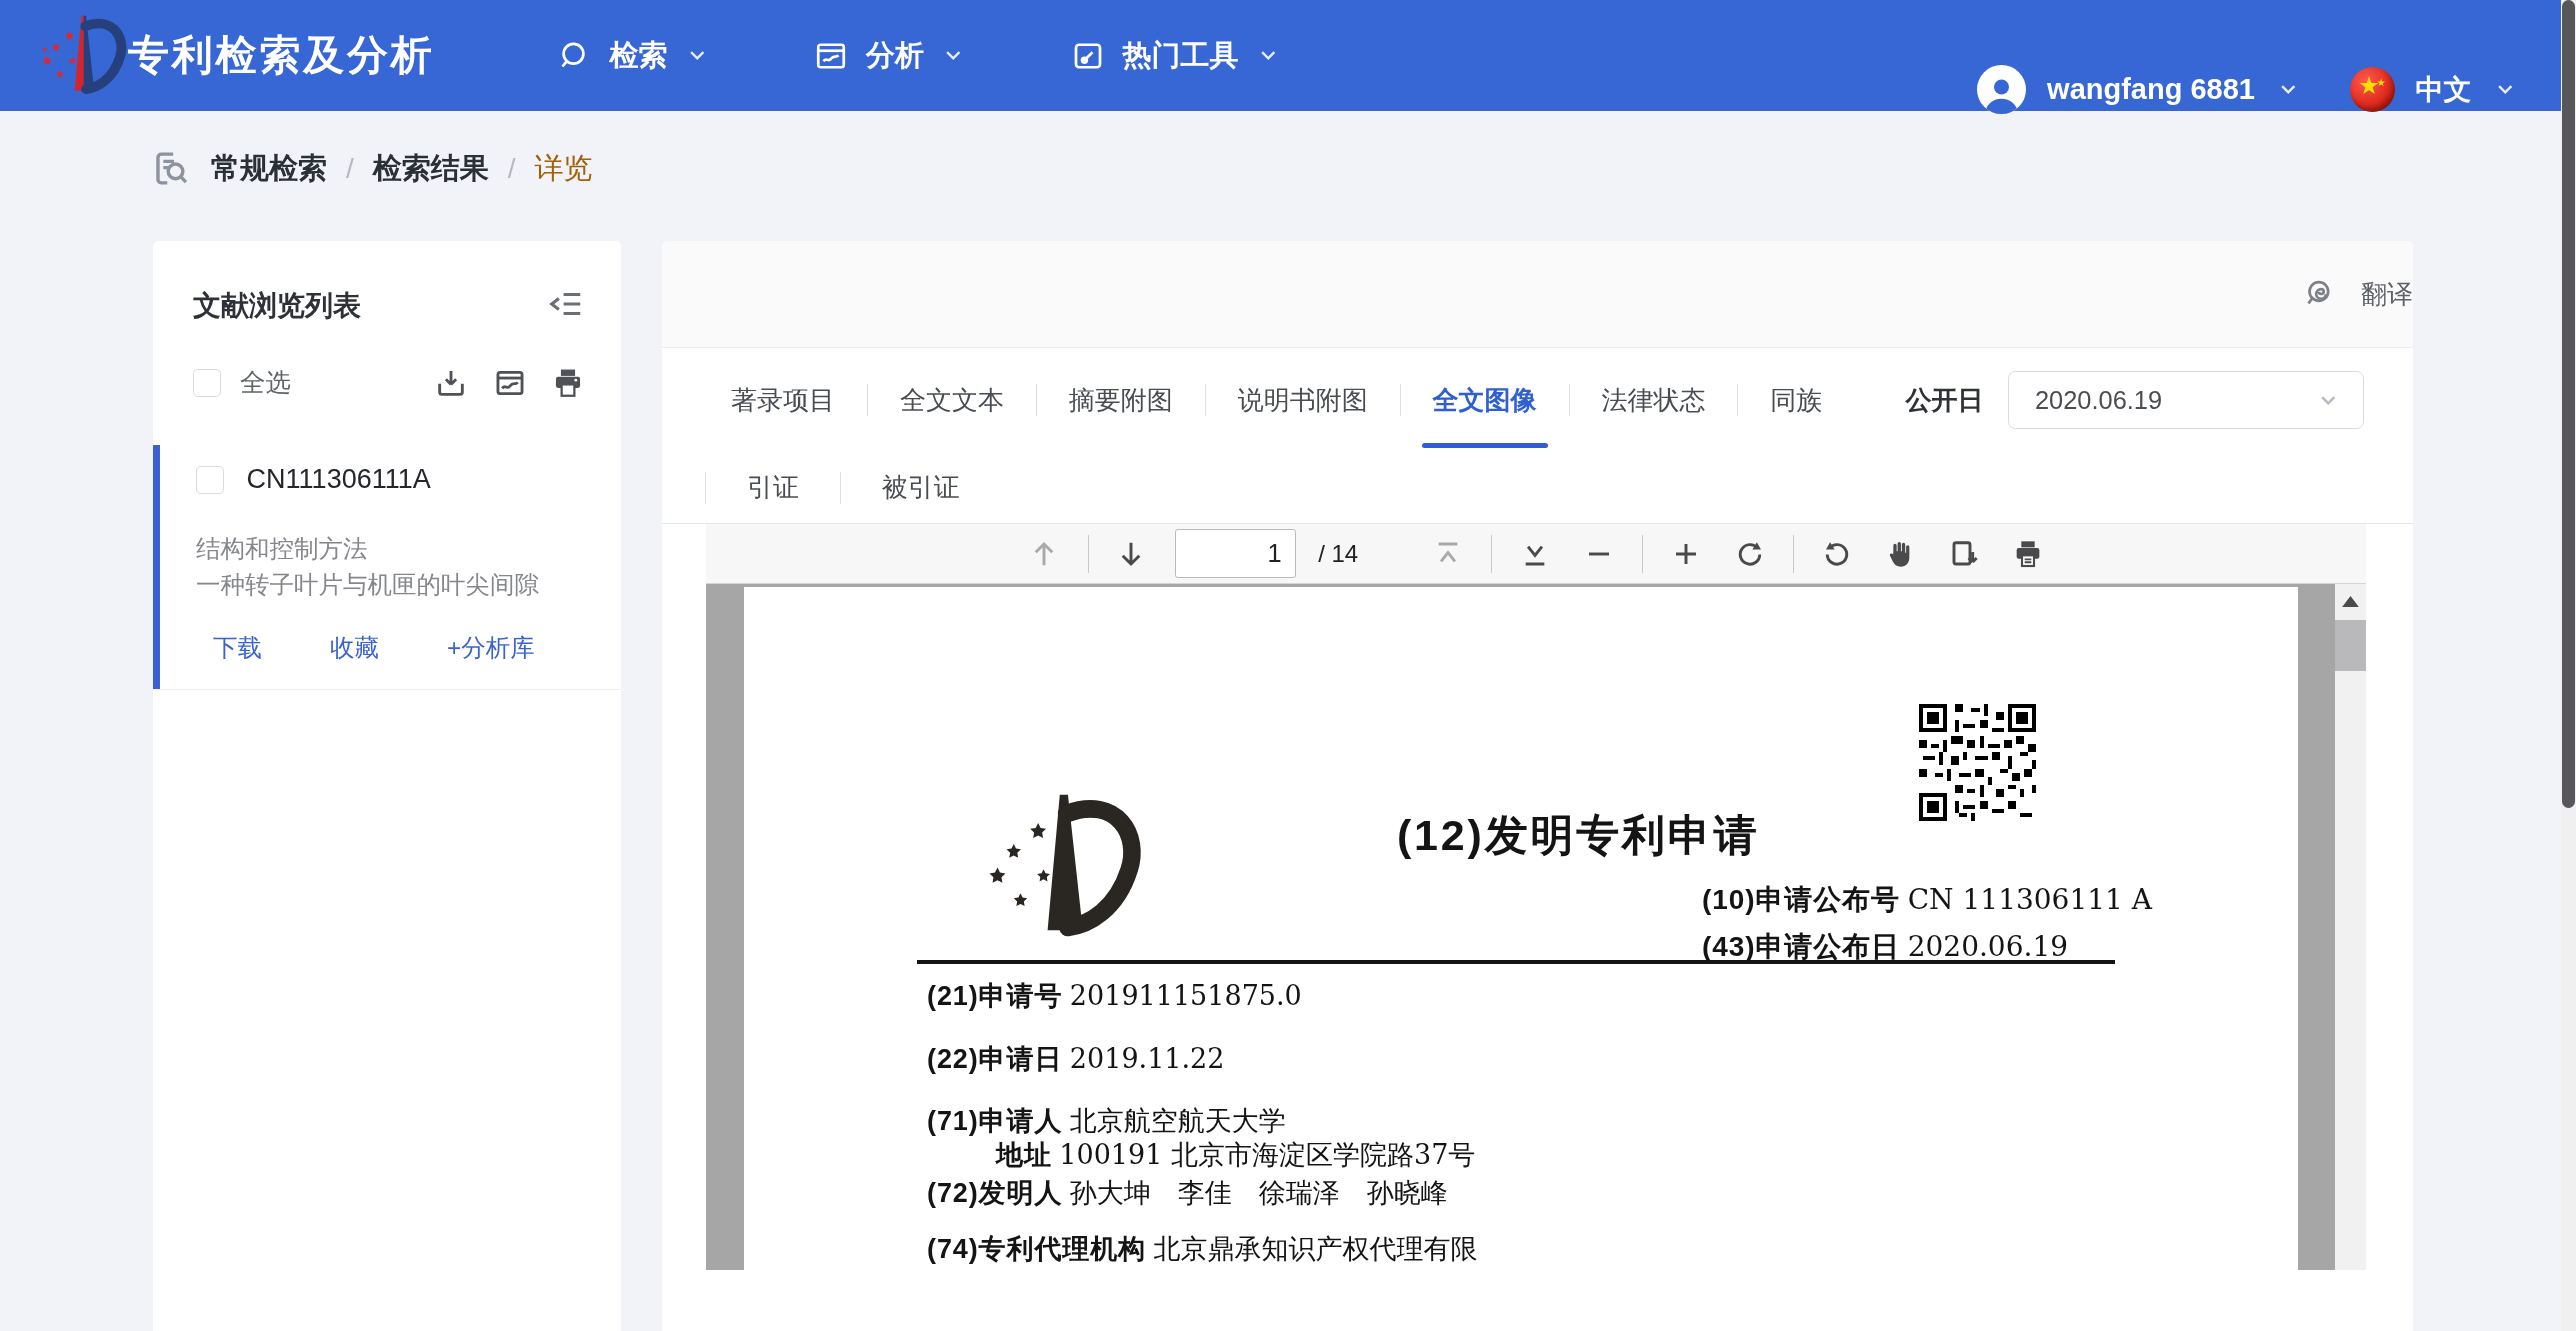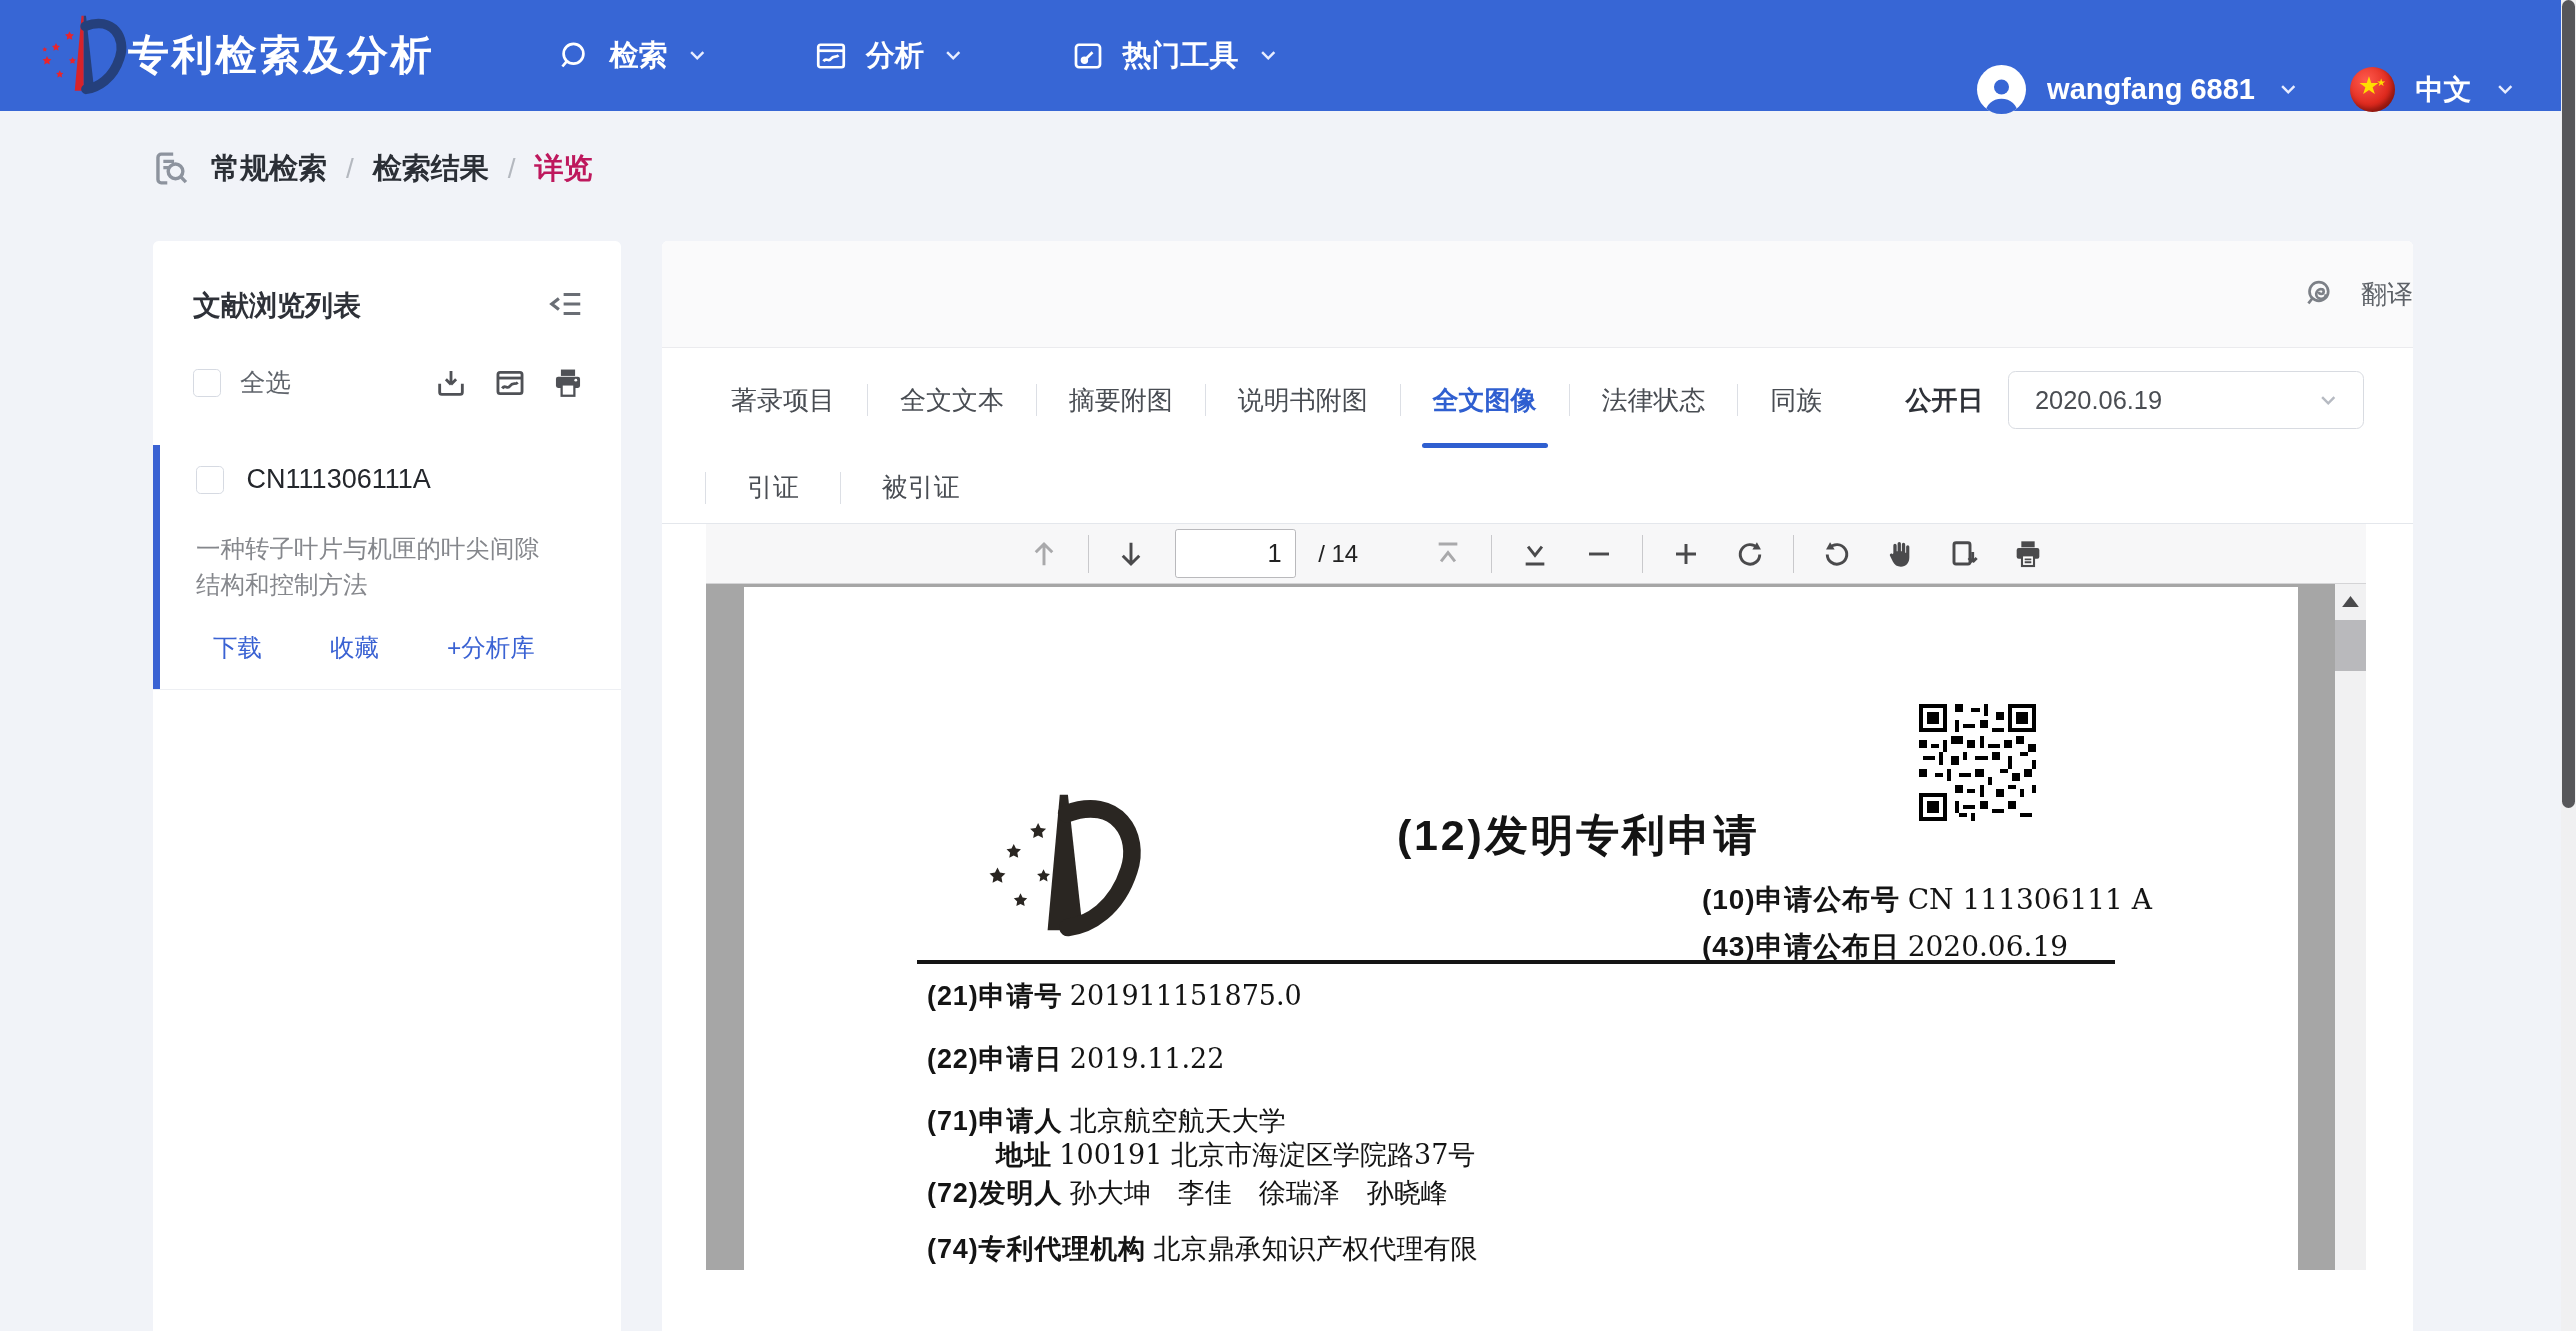--- a/index.html
+++ b/index.html
@@ -20,21 +20,21 @@
   .flag { width:45px; height:45px; border-radius:50%; background:radial-gradient(circle at 35% 30%, #ff5a4d 0%, #e02b1f 55%, #b01208 100%); position:relative; margin-left:28px; box-shadow:inset -2.8px -3.8px 5.6px rgba(0,0,0,.3); }
   .flag .big-star { position:absolute; left:8.5px; top:3.8px; color:#ffde00; font-size:24.5px; }
   .flag .small-star { position:absolute; left:27px; top:8.5px; color:#ffde00; font-size:10.4px; }
   .lang-label { color:#fff; font-size:28px; font-weight:600; }
 
   
   .breadcrumb { position:absolute; left:149px; top:111px; height:115px; display:flex; align-items:center; gap:19px; }
   .breadcrumb svg { width:43px; height:43px; stroke:#8d939e; fill:none; stroke-width:1.9; }
   .crumb { font-size:29px; font-weight:bold; color:#2b2f36; cursor:pointer; }
   .crumb-sep { font-size:28px; color:#b4b8bf; font-weight:400; }
-  .crumb.current { color:#be185d; font-weight:bold; cursor:default; }
+  .crumb.current { color:#a16207; font-weight:normal; cursor:default; }
 
   
   .sidebar { position:absolute; left:153px; top:241px; width:468px; height:1090px; background:#fff; border-radius:5.6px 5.6px 0 0; }
   .sb-head { display:flex; align-items:center; justify-content:space-between; padding:44px 36px 0 40px; }
   .sb-title { font-size:28px; font-weight:bold; color:#2e3138; }
   .sb-collapse svg { width:38px; height:38px; stroke:#6a6e75; fill:none; stroke-width:2; cursor:pointer; }
   .sb-selectall { display:flex; align-items:center; padding:40px 36px 0 40px; }
   .cbox { width:28px; height:28px; border:1.9px solid #d6dae2; border-radius:4.7px; background:#fff; cursor:pointer; flex:0 0 auto; }
   .sb-selectall .lbl { font-size:25.4px; color:#5f646b; margin-left:19px; }
   .sb-tools { margin-left:auto; display:flex; align-items:center; gap:24.5px; }
@@ -231,22 +231,22 @@
           <circle cx="17.5" cy="10" r="1" fill="#fff"></circle>
         </svg>
     </span>
   </div>
   <div class="sb-item">
     <div class="sb-item-top">
       <span class="cbox"></span>
       <span class="pat-no">CN111306111A</span>
     </div>
     <div class="pat-title">
+      <div>结构和控制方法</div>
       <div>一种转子叶片与机匣的叶尖间隙</div>
-      <div>结构和控制方法</div>
     </div>
     <div class="sb-links">
       <span>下载</span>
       <span>收藏</span>
       <span>+分析库</span>
     </div>
   </div>
 </div>
 
 <div class="main">

